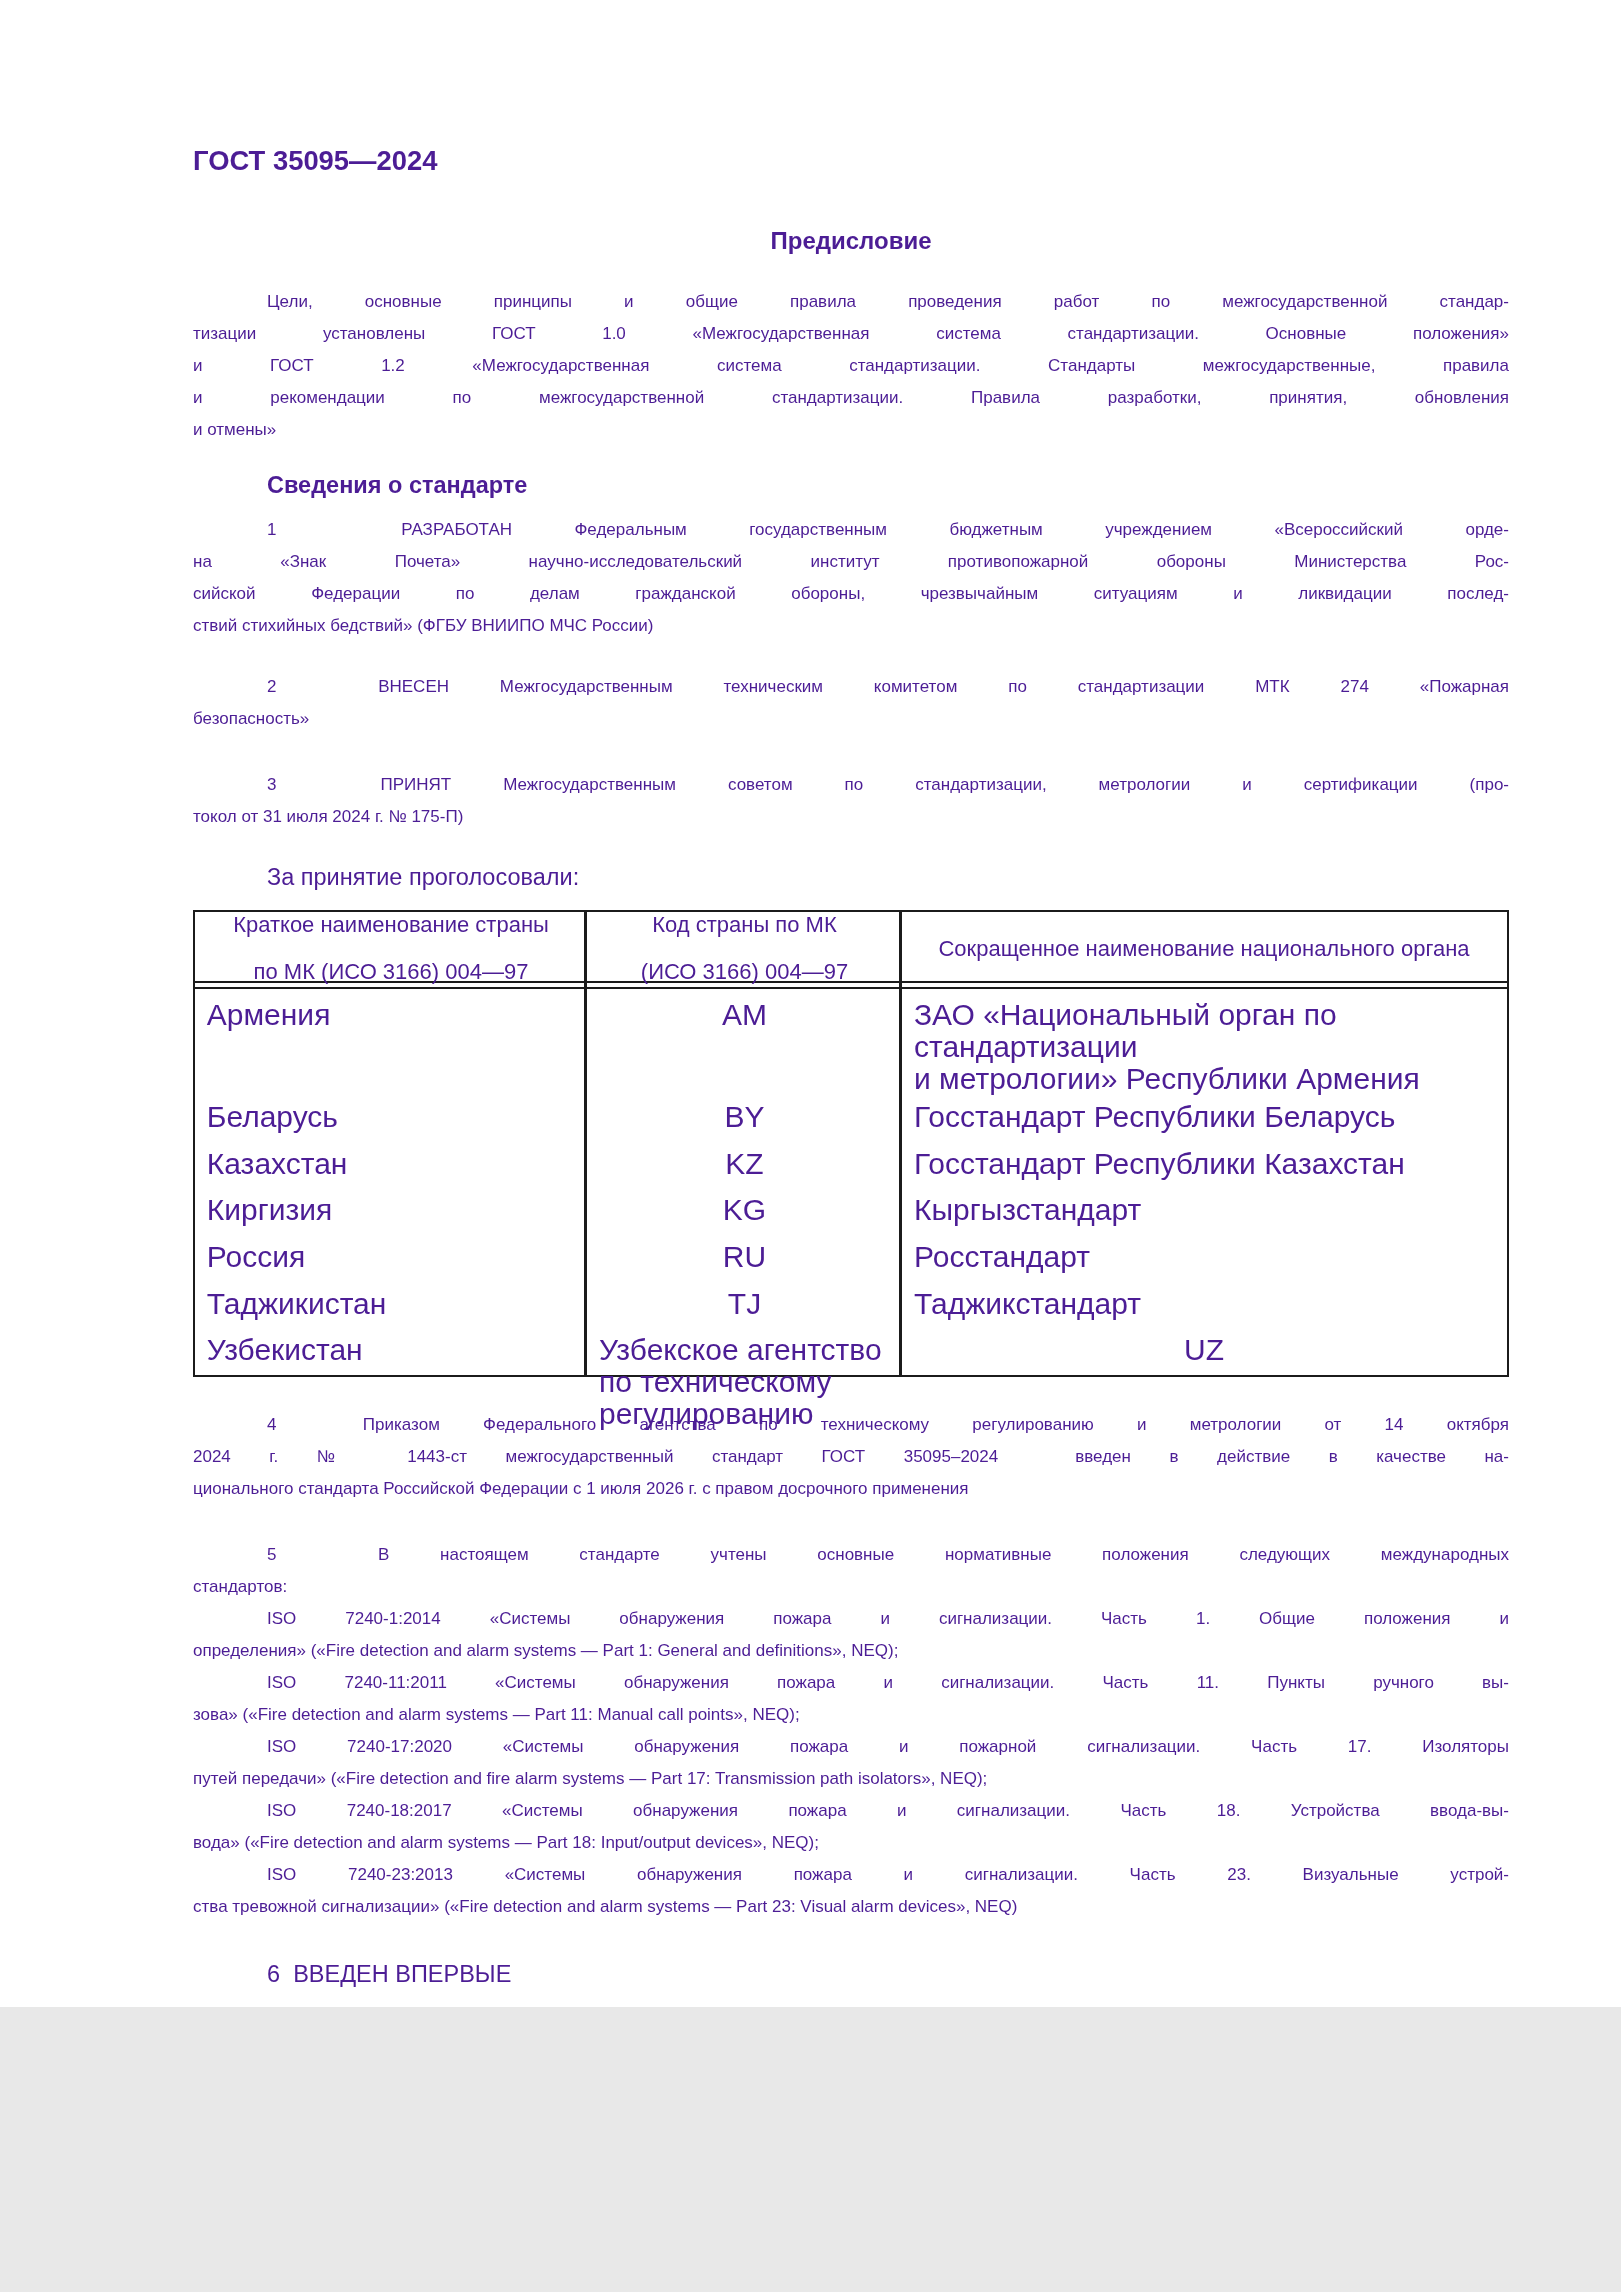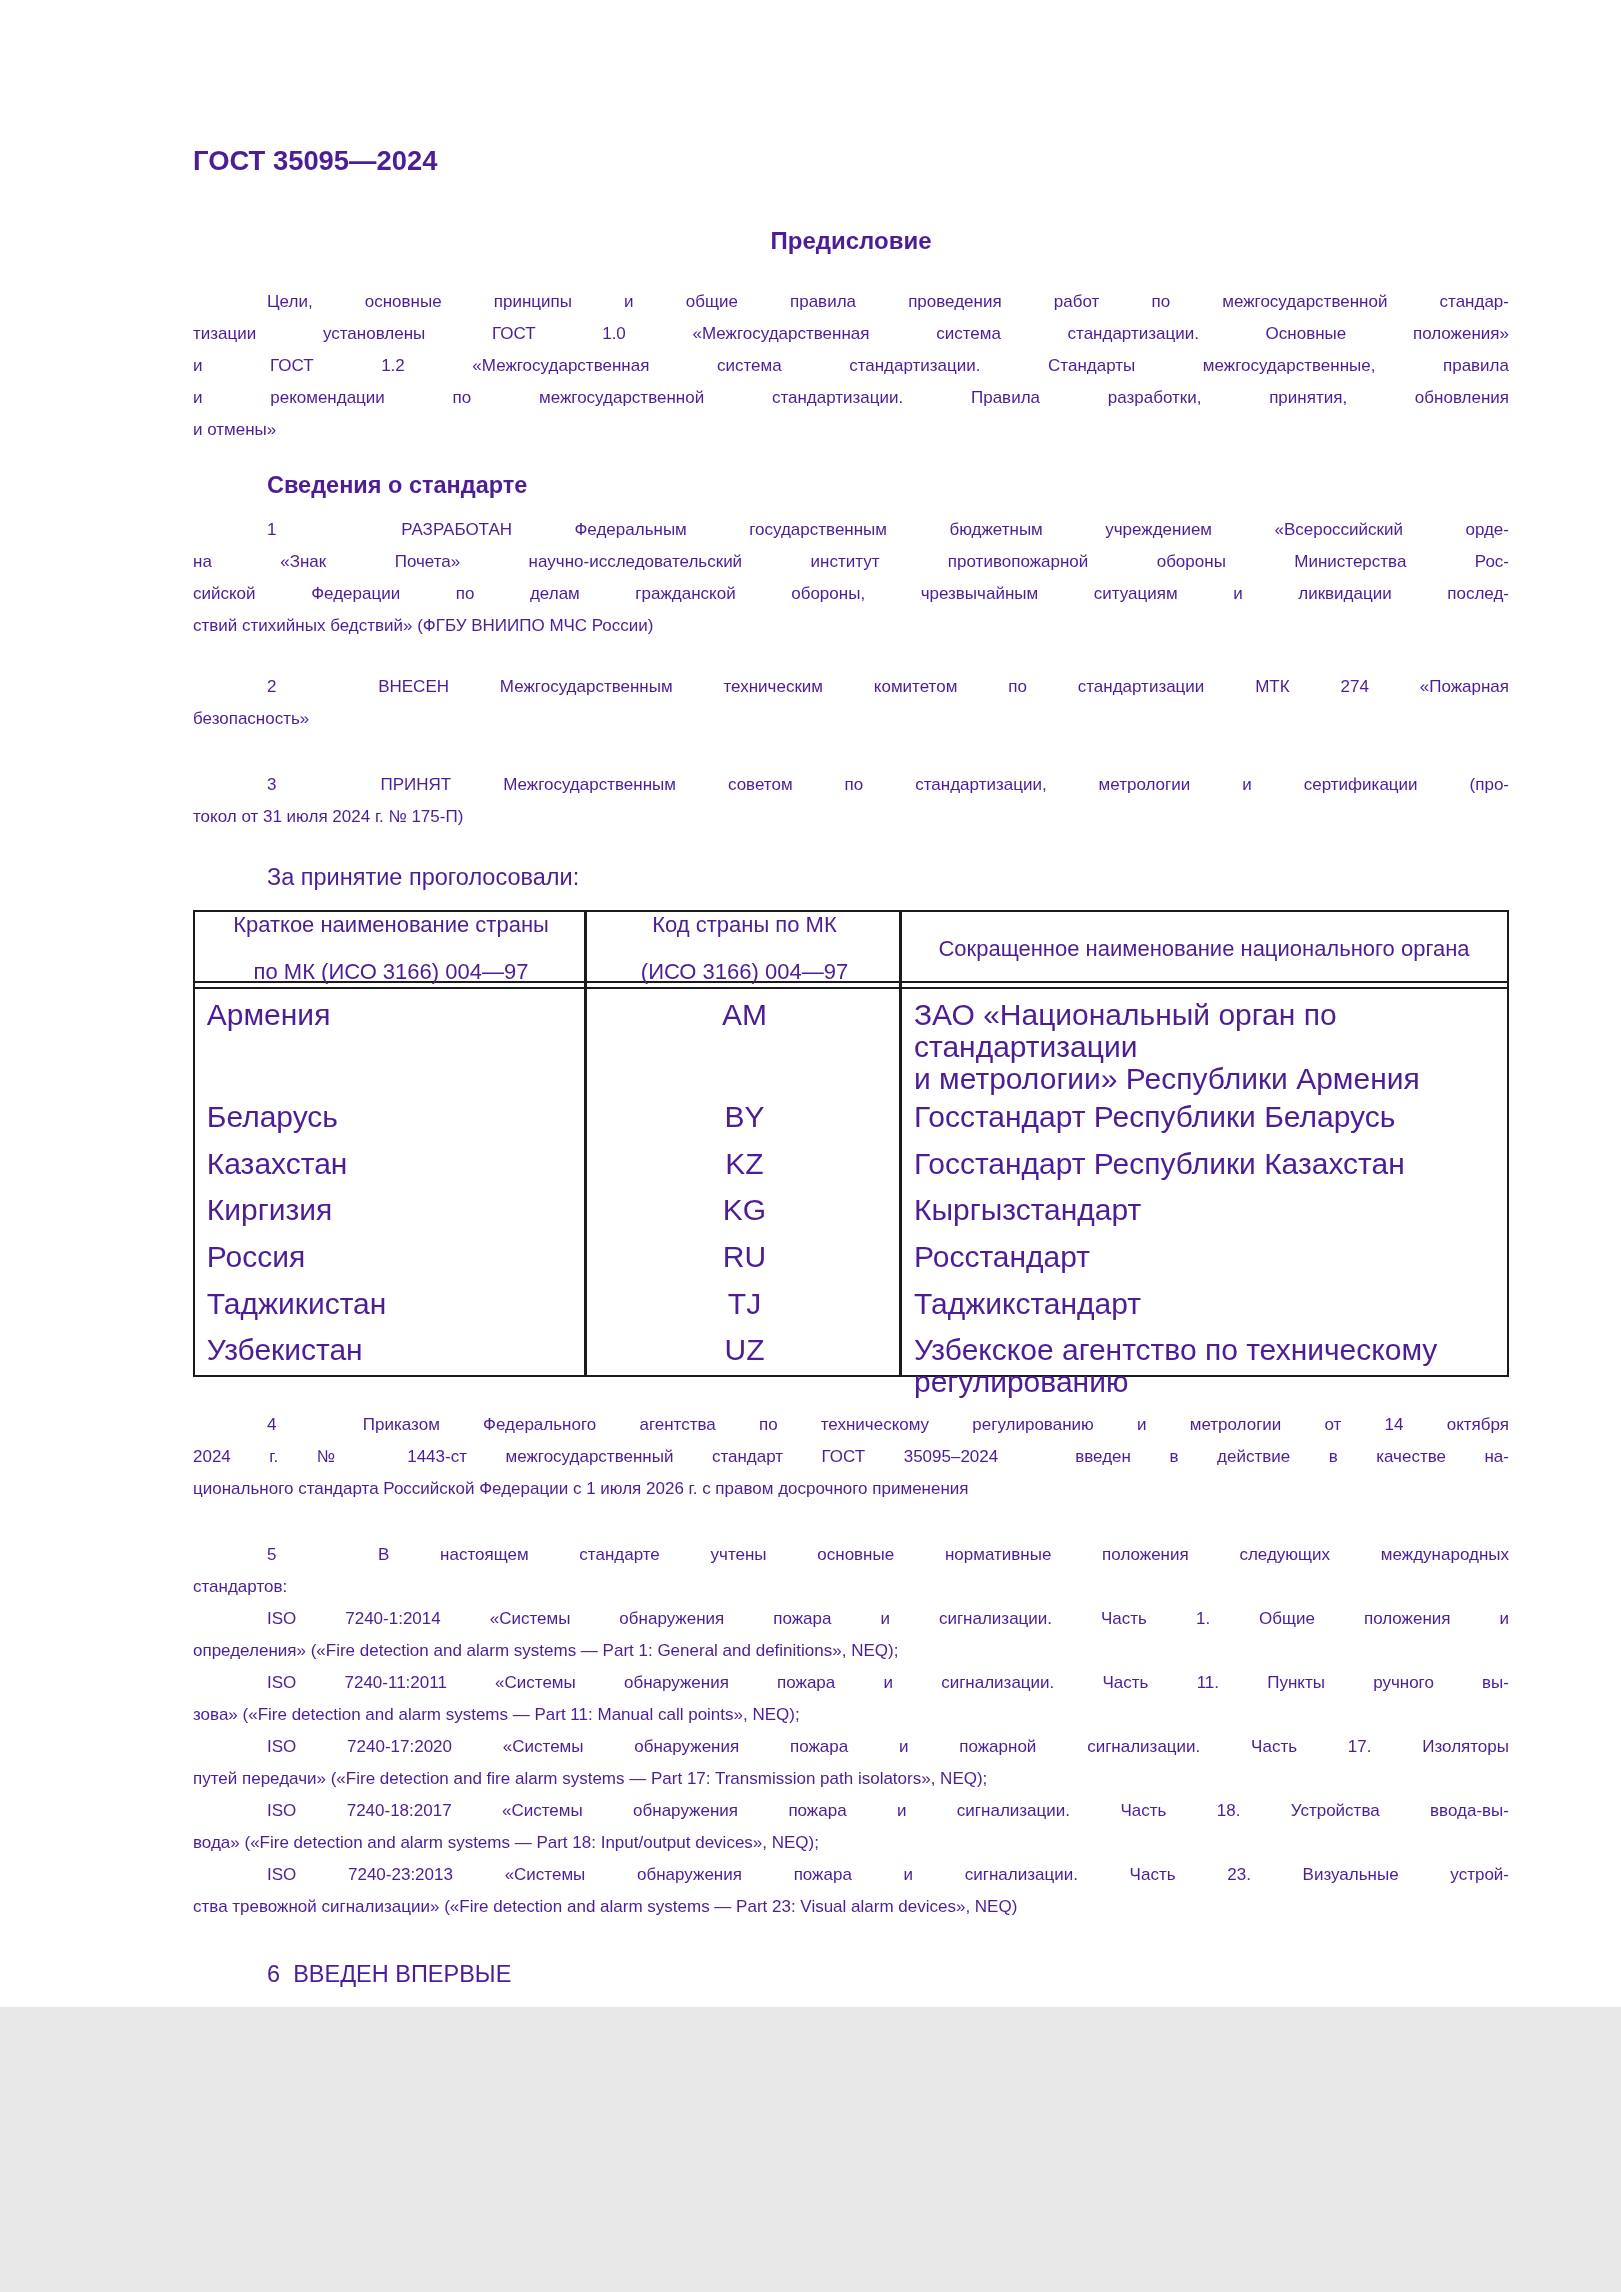--- a/index.html
+++ b/index.html
@@ -213,25 +213,25 @@
       </div>
       <div class="trow">
         <div class="tc c1">Таджикистан</div>
         <div class="tc c2">TJ</div>
         <div class="tc c3">
             <div class="ln first last">Таджикстандарт</div>
           </div>
       </div>
       <div class="trow">
         <div class="tc c1">Узбекистан</div>
-        <div class="tc c2">UZ</div>
         <div class="tc c3">
             <div class="ln first">Узбекское агентство по техническому</div>
             <div class="ln last">регулированию</div>
           </div>
+        <div class="tc c2">UZ</div>
       </div>
     </div>
   </div>
 
   <div class="para m-item4">
       <div class="ln first">4  Приказом Федерального агентства по техническому регулированию и метрологии от 14 октября</div>
       <div class="ln">2024 г. № 1443-ст межгосударственный стандарт ГОСТ 35095–2024  введен в действие в качестве на-</div>
       <div class="ln last">ционального стандарта Российской Федерации с 1 июля 2026 г. с правом досрочного применения</div>
     </div>
 

